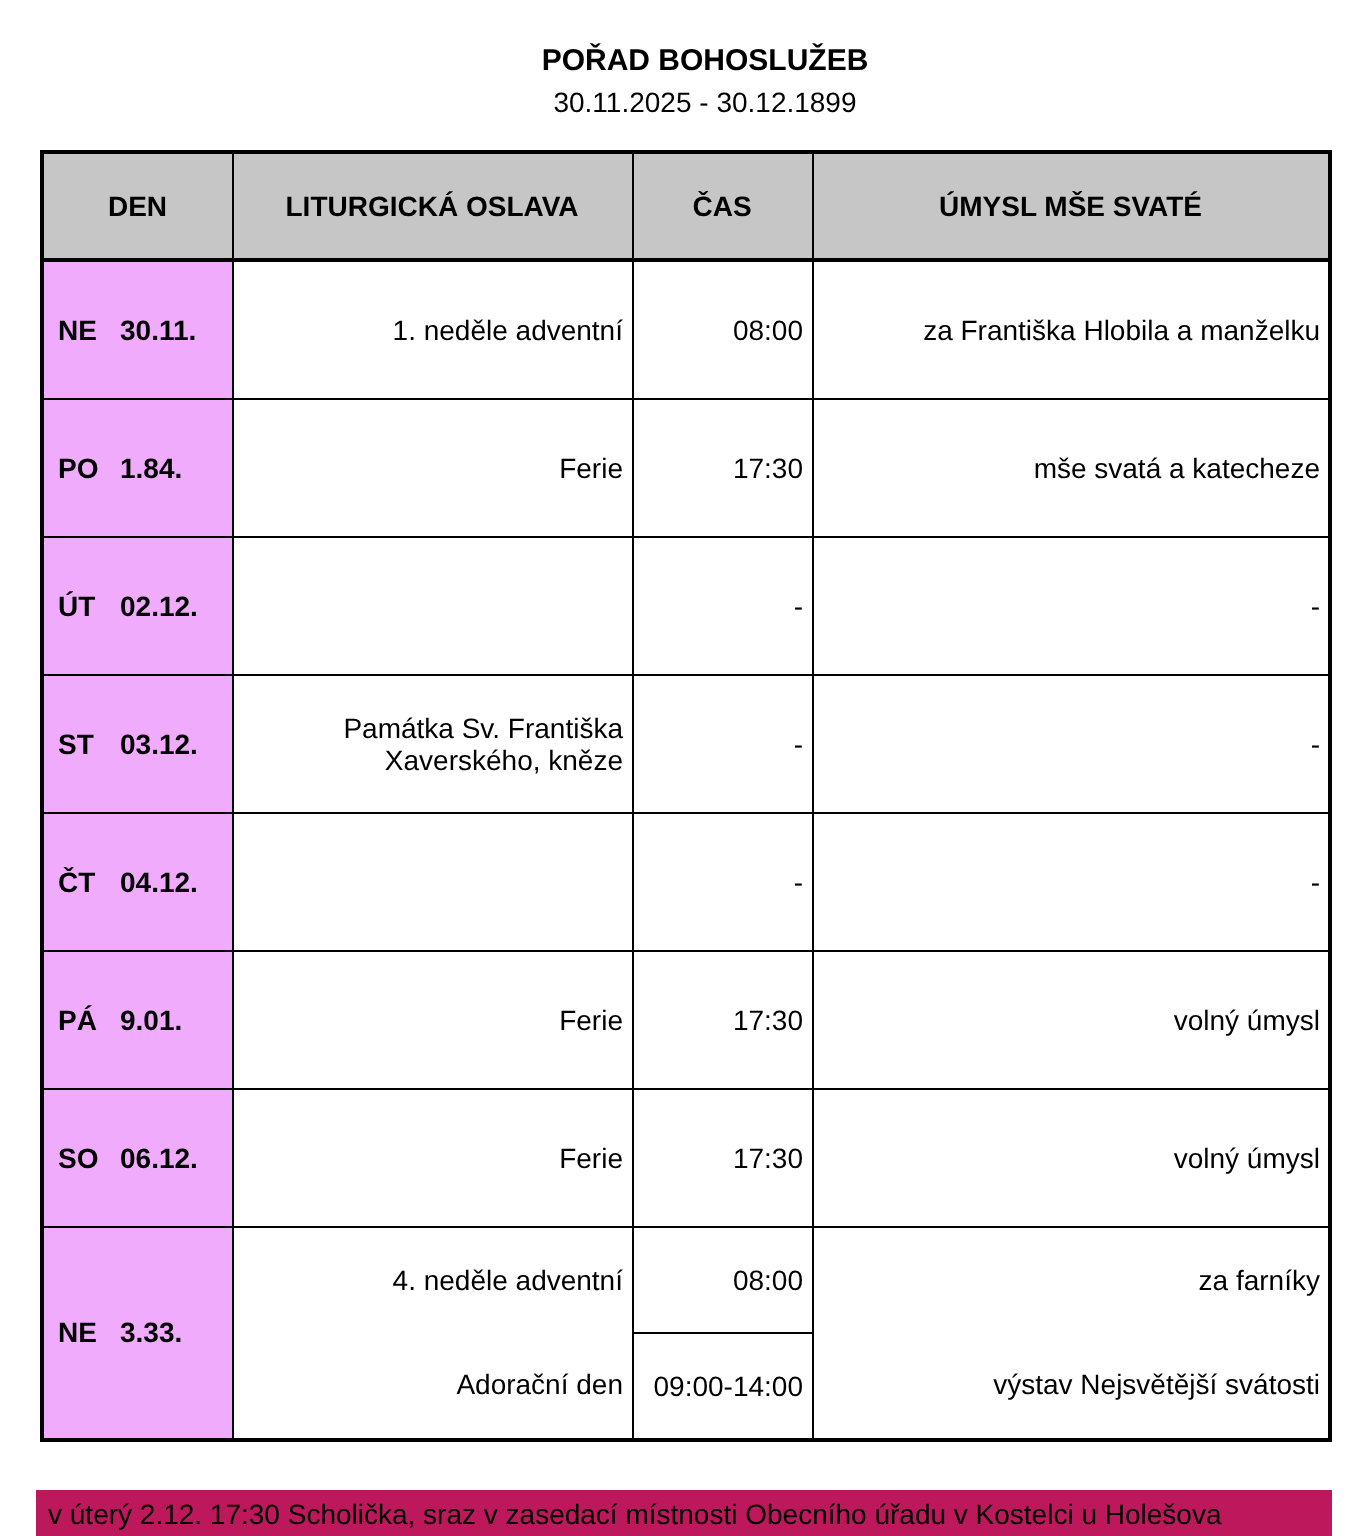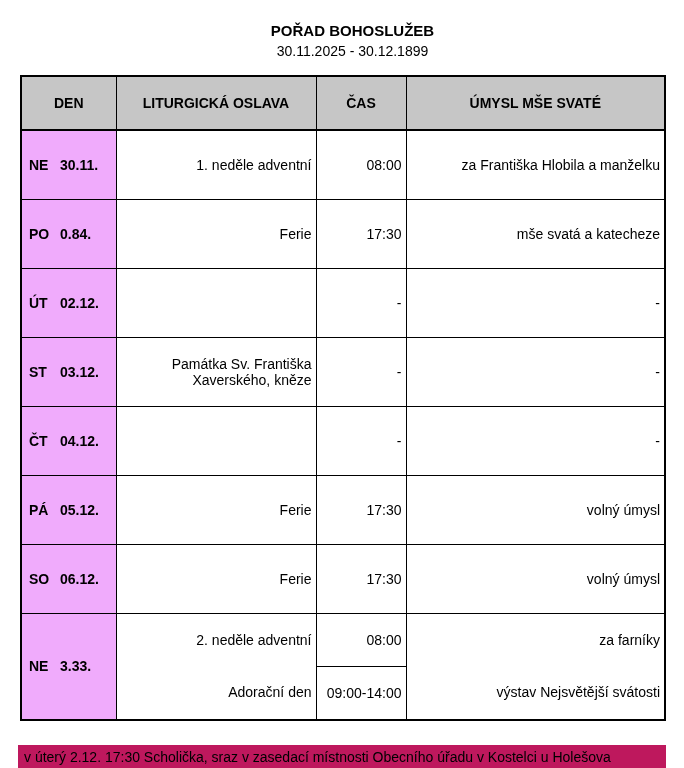--- a/index.html
+++ b/index.html
@@ -84,21 +84,21 @@
     </tr>
   </thead>
   <tbody>
     <tr class="row">
       <td class="day-cell"><span class="abbr">NE</span><span>30.11.</span></td>
       <td>1. neděle adventní</td>
       <td>08:00</td>
       <td>za Františka Hlobila a manželku</td>
     </tr>
     <tr class="row">
-      <td class="day-cell"><span class="abbr">PO</span><span>0.84.</span></td>
+      <td class="day-cell"><span class="abbr">PO</span><span>1.84.</span></td>
       <td>Ferie</td>
       <td>17:30</td>
       <td>mše svatá a katecheze</td>
     </tr>
     <tr class="row">
       <td class="day-cell"><span class="abbr">ÚT</span><span>02.12.</span></td>
       <td></td>
       <td>-</td>
       <td>-</td>
     </tr>
@@ -108,34 +108,34 @@
       <td>-</td>
       <td>-</td>
     </tr>
     <tr class="row">
       <td class="day-cell"><span class="abbr">ČT</span><span>04.12.</span></td>
       <td></td>
       <td>-</td>
       <td>-</td>
     </tr>
     <tr class="row">
-      <td class="day-cell"><span class="abbr">PÁ</span><span>05.12.</span></td>
+      <td class="day-cell"><span class="abbr">PÁ</span><span>9.01.</span></td>
       <td>Ferie</td>
       <td>17:30</td>
       <td>volný úmysl</td>
     </tr>
     <tr class="row">
       <td class="day-cell"><span class="abbr">SO</span><span>06.12.</span></td>
       <td>Ferie</td>
       <td>17:30</td>
       <td>volný úmysl</td>
     </tr>
     <tr class="last-a">
       <td class="day-cell" rowspan="2"><span class="abbr">NE</span><span>3.33.</span></td>
-      <td class="merge">2. neděle adventní</td>
+      <td class="merge">4. neděle adventní</td>
       <td>08:00</td>
       <td class="merge">za farníky</td>
     </tr>
     <tr class="last-b">
       <td class="merge">Adorační den</td>
       <td>09:00-14:00</td>
       <td class="merge">výstav Nejsvětější svátosti</td>
     </tr>
   </tbody>
 </table>

